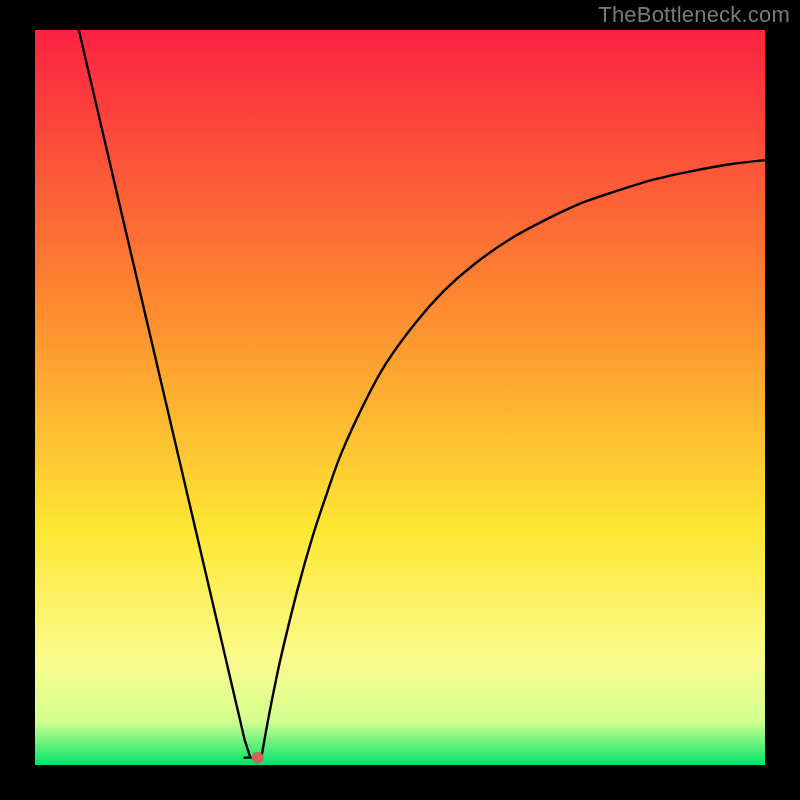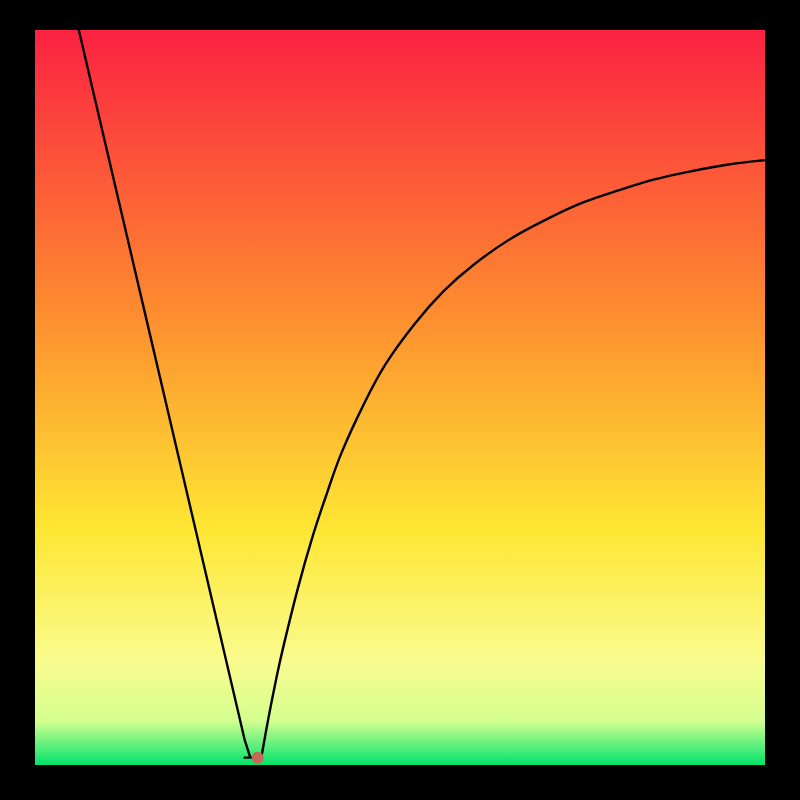--- a/index.html
+++ b/index.html
@@ -33,20 +33,21 @@
     top: 30px;
     width: 730px;
     height: 735px;
   }
   .plot svg { display: block; }
 </style>
 </head>
 <body>
 
 <div class="frame">
+  <div class="watermark">TheBottleneck.com</div>
   <div class="plot">
     <svg id="chart-svg" viewBox="0 0 730 735" width="730" height="735" preserveAspectRatio="none">
       <defs>
         <linearGradient id="bg-grad" x1="0" y1="0" x2="0" y2="1">
           <stop id="g0" offset="0%" stop-color="#fb2242"></stop>
           <stop id="g1" offset="38%" stop-color="#fd8b2f"></stop>
           <stop id="g2" offset="68%" stop-color="#fee733"></stop>
           <stop id="g3" offset="86%" stop-color="#f9fb8e"></stop>
           <stop id="g4" offset="94%" stop-color="#d4ff8f"></stop>
           <stop id="g5" offset="100%" stop-color="#00e36c"></stop>

